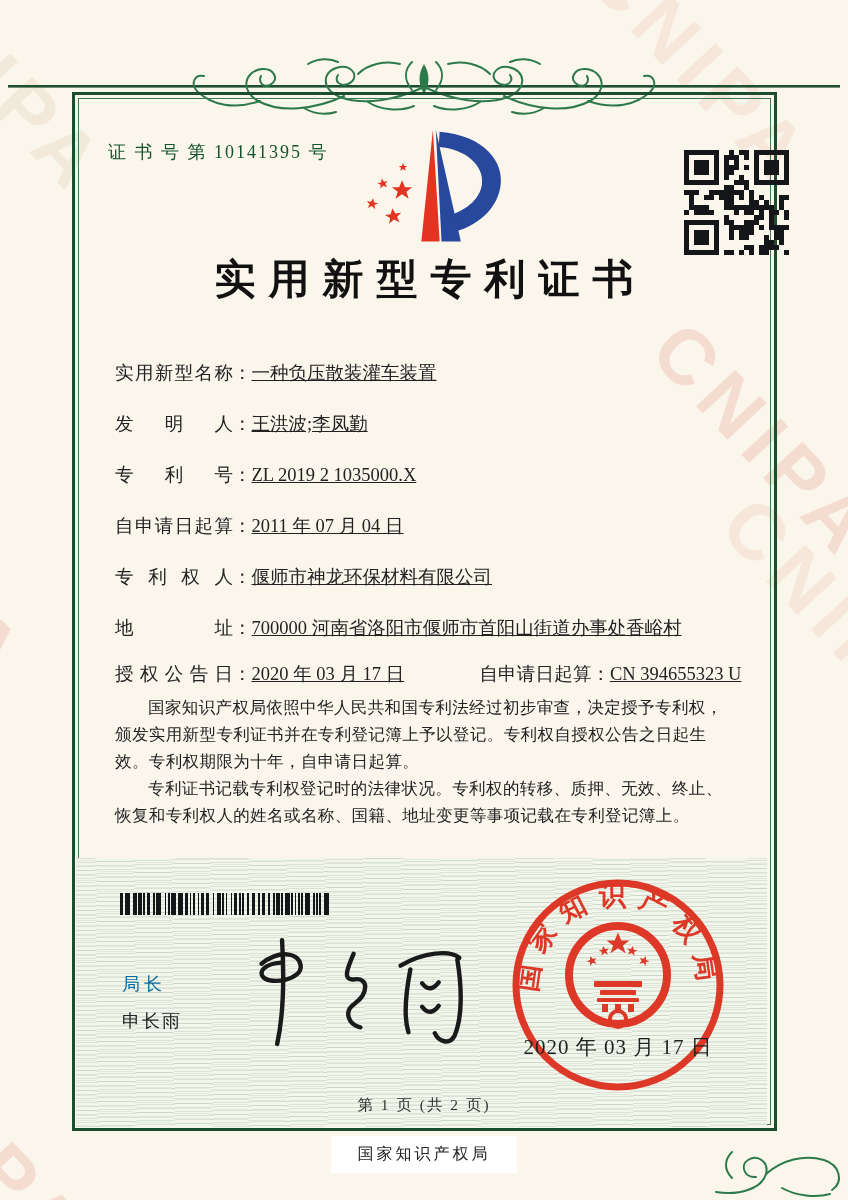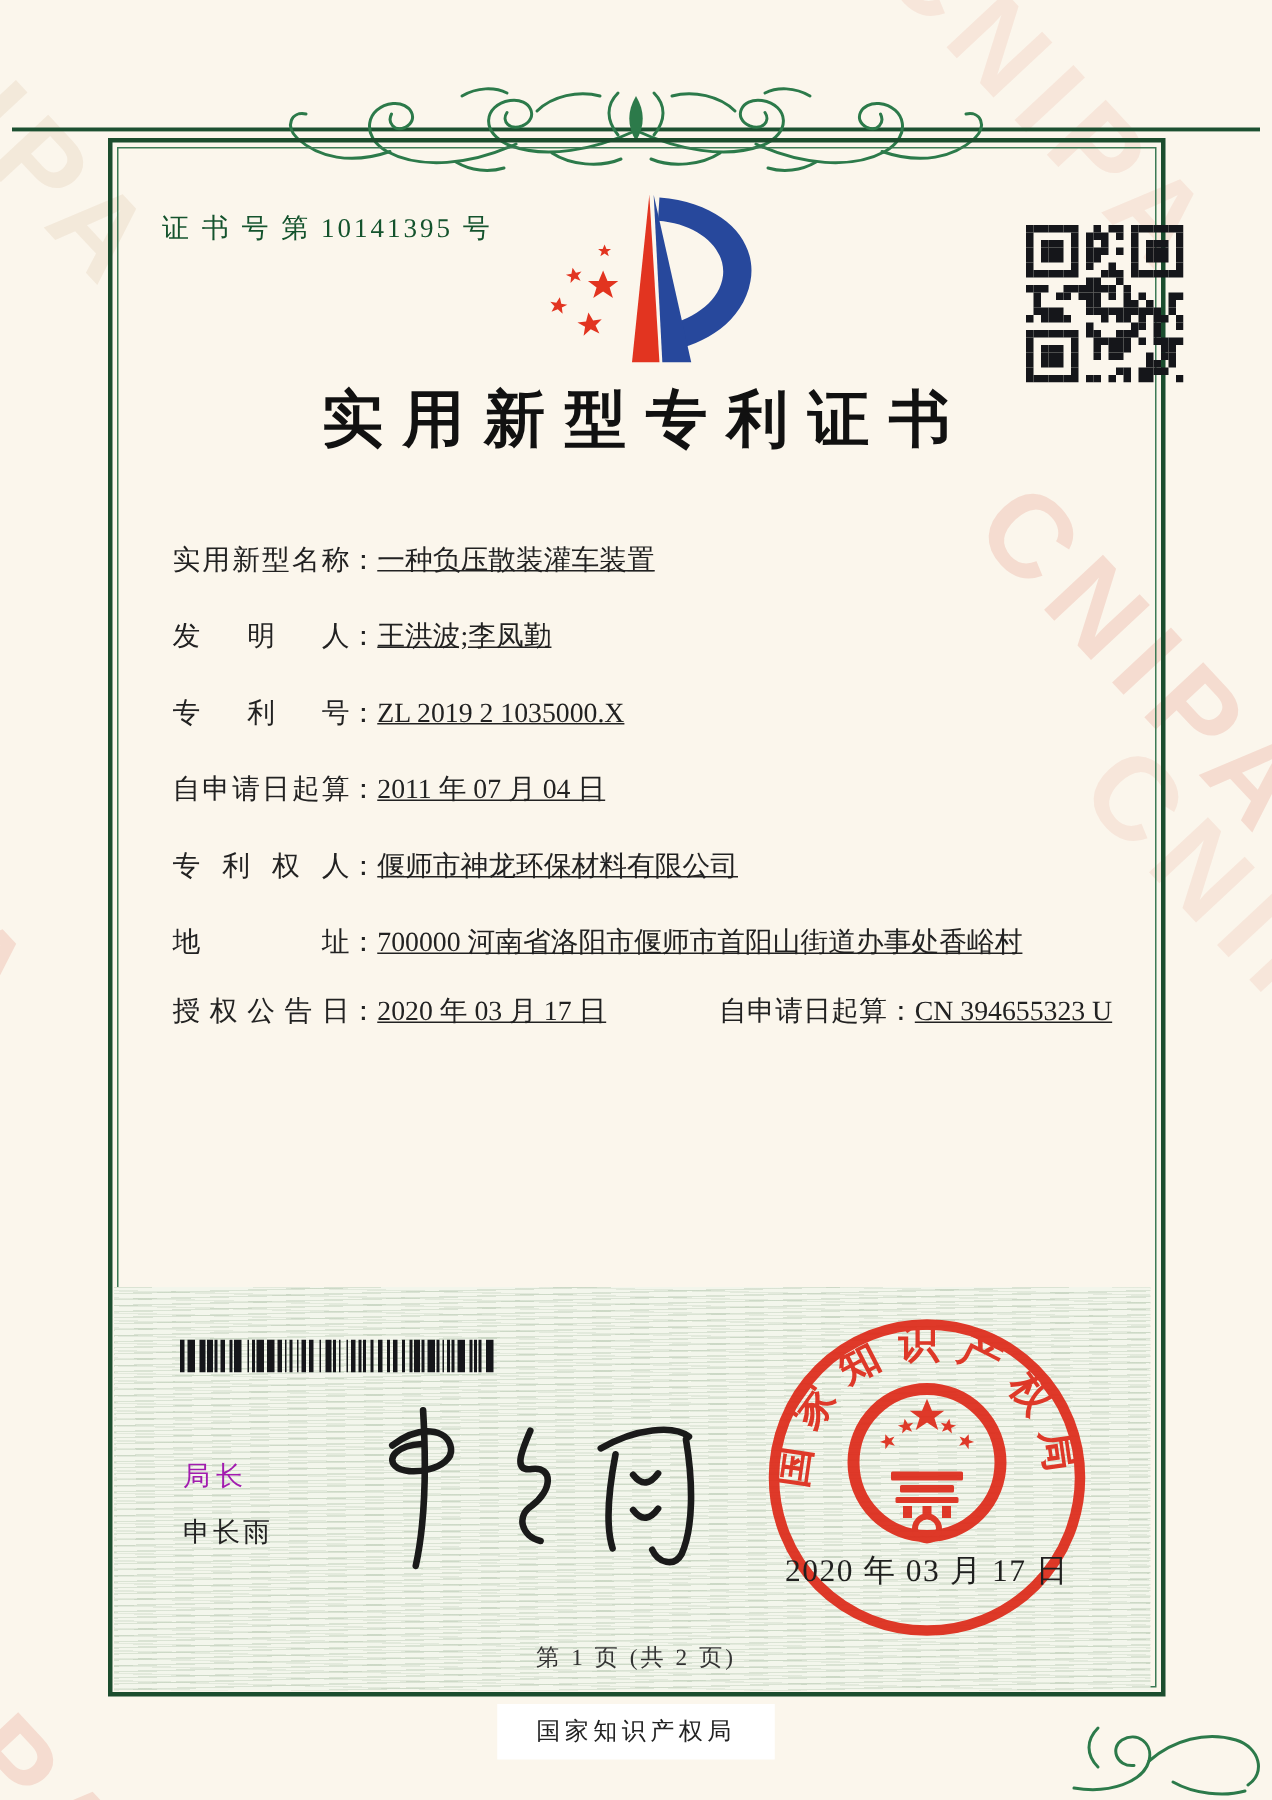--- a/index.html
+++ b/index.html
@@ -59,21 +59,21 @@
     background:
       repeating-linear-gradient(178.5deg, rgba(116,150,112,0.20) 0 1px, rgba(0,0,0,0) 1px 4px),
       repeating-linear-gradient(181.5deg, rgba(116,150,112,0.13) 0 1px, rgba(0,0,0,0) 1px 5px),
       #f3f6ec;
   }
   .barcode{
     position:absolute;left:120px;top:893px;width:228px;height:22px;
     font-size:0;white-space:nowrap;overflow:hidden;
   }
   .barcode span{display:inline-block;height:100%;background:#15161a;vertical-align:top;}
-  .director-title{position:absolute;left:122px;top:972px;font-size:18px;letter-spacing:4px;color:#a21caf;}
+  .director-title{position:absolute;left:122px;top:972px;font-size:18px;letter-spacing:4px;color:#0369a1;}
   .director-name{position:absolute;left:122px;top:1009px;font-size:18px;letter-spacing:2px;color:#222;}
   .signature{position:absolute;left:238px;top:933px;}
   .seal{position:absolute;left:505px;top:872px;}
   .page-no{
     position:absolute;left:0;top:1095px;width:848px;text-align:center;
     font-size:15.5px;letter-spacing:2px;color:#333;
   }
   .note-box{
     position:absolute;left:424px;top:1136px;transform:translateX(-50%);
     background:#ffffff;padding:8px 26px;font-size:16px;letter-spacing:3px;color:#222;
@@ -384,20 +384,22 @@
 <div class="field-row" style="top:615px;">
   <span class="f-label">地址</span><span class="f-colon">：</span><span class="f-value">700000 河南省洛阳市偃师市首阳山街道办事处香峪村</span>
 </div>
 <div class="field-row" style="top:661px;">
   <span class="f-label">授权公告日</span><span class="f-colon">：</span><span class="f-value">2020 年 03 月 17 日</span>
   <span style="display:inline-block;width:66px;"></span>
   <span class="f-label" style="width:112px;">自申请日起算</span><span class="f-colon">：</span><span class="f-value">CN 394655323 U</span>
 </div>
 
 <div class="body-text">
+  <p>国家知识产权局依照中华人民共和国专利法经过初步审查，决定授予专利权，颁发实用新型专利证书并在专利登记簿上予以登记。专利权自授权公告之日起生效。专利权期限为十年，自申请日起算。</p>
+  <p>专利证书记载专利权登记时的法律状况。专利权的转移、质押、无效、终止、恢复和专利权人的姓名或名称、国籍、地址变更等事项记载在专利登记簿上。</p>
 </div>
 
 <div class="barcode"><span style="width:3.4px;margin-right:1.6px"></span><span style="width:5.1px;margin-right:3.2px"></span><span style="width:3.4px;margin-right:1.6px"></span><span style="width:3.4px;margin-right:1.6px"></span><span style="width:1.7px;margin-right:1.6px"></span><span style="width:3.4px;margin-right:3.2px"></span><span style="width:1.7px;margin-right:1.6px"></span><span style="width:5.1px;margin-right:3.2px"></span><span style="width:1.7px;margin-right:1.6px"></span><span style="width:1.7px;margin-right:1.6px"></span><span style="width:5.1px;margin-right:1.6px"></span><span style="width:5.1px;margin-right:1.6px"></span><span style="width:3.4px;margin-right:1.6px"></span><span style="width:1.7px;margin-right:1.6px"></span><span style="width:1.7px;margin-right:3.2px"></span><span style="width:1.7px;margin-right:1.6px"></span><span style="width:3.4px;margin-right:1.6px"></span><span style="width:3.4px;margin-right:3.2px"></span><span style="width:1.7px;margin-right:3.2px"></span><span style="width:3.4px;margin-right:1.6px"></span><span style="width:1.7px;margin-right:1.6px"></span><span style="width:1.7px;margin-right:3.2px"></span><span style="width:1.7px;margin-right:1.6px"></span><span style="width:3.4px;margin-right:1.6px"></span><span style="width:1.7px;margin-right:1.6px"></span><span style="width:1.7px;margin-right:3.2px"></span><span style="width:1.7px;margin-right:3.2px"></span><span style="width:3.4px;margin-right:3.2px"></span><span style="width:1.7px;margin-right:1.6px"></span><span style="width:3.4px;margin-right:3.2px"></span><span style="width:1.7px;margin-right:3.2px"></span><span style="width:1.7px;margin-right:1.6px"></span><span style="width:3.4px;margin-right:1.6px"></span><span style="width:1.7px;margin-right:1.6px"></span><span style="width:5.1px;margin-right:1.6px"></span><span style="width:1.7px;margin-right:1.6px"></span><span style="width:1.7px;margin-right:1.6px"></span><span style="width:1.7px;margin-right:1.6px"></span><span style="width:1.7px;margin-right:1.6px"></span><span style="width:5.1px;margin-right:3.2px"></span><span style="width:1.7px;margin-right:1.6px"></span><span style="width:1.7px;margin-right:1.6px"></span><span style="width:1.7px;margin-right:3.2px"></span><span style="width:5.1px;margin-right:3.2px"></span></div>
 
 <div class="director-title">局长</div>
 <div class="director-name">申长雨</div>
 
 <svg class="signature" width="235" height="122" viewBox="0 0 240 122">
   <g fill="none" stroke="#1a1a1a" stroke-width="4.5" stroke-linecap="round" stroke-linejoin="round">
     <path d="M24,30 C42,16 62,18 64,32 C66,46 34,52 26,44 C20,38 28,30 44,29"></path>

